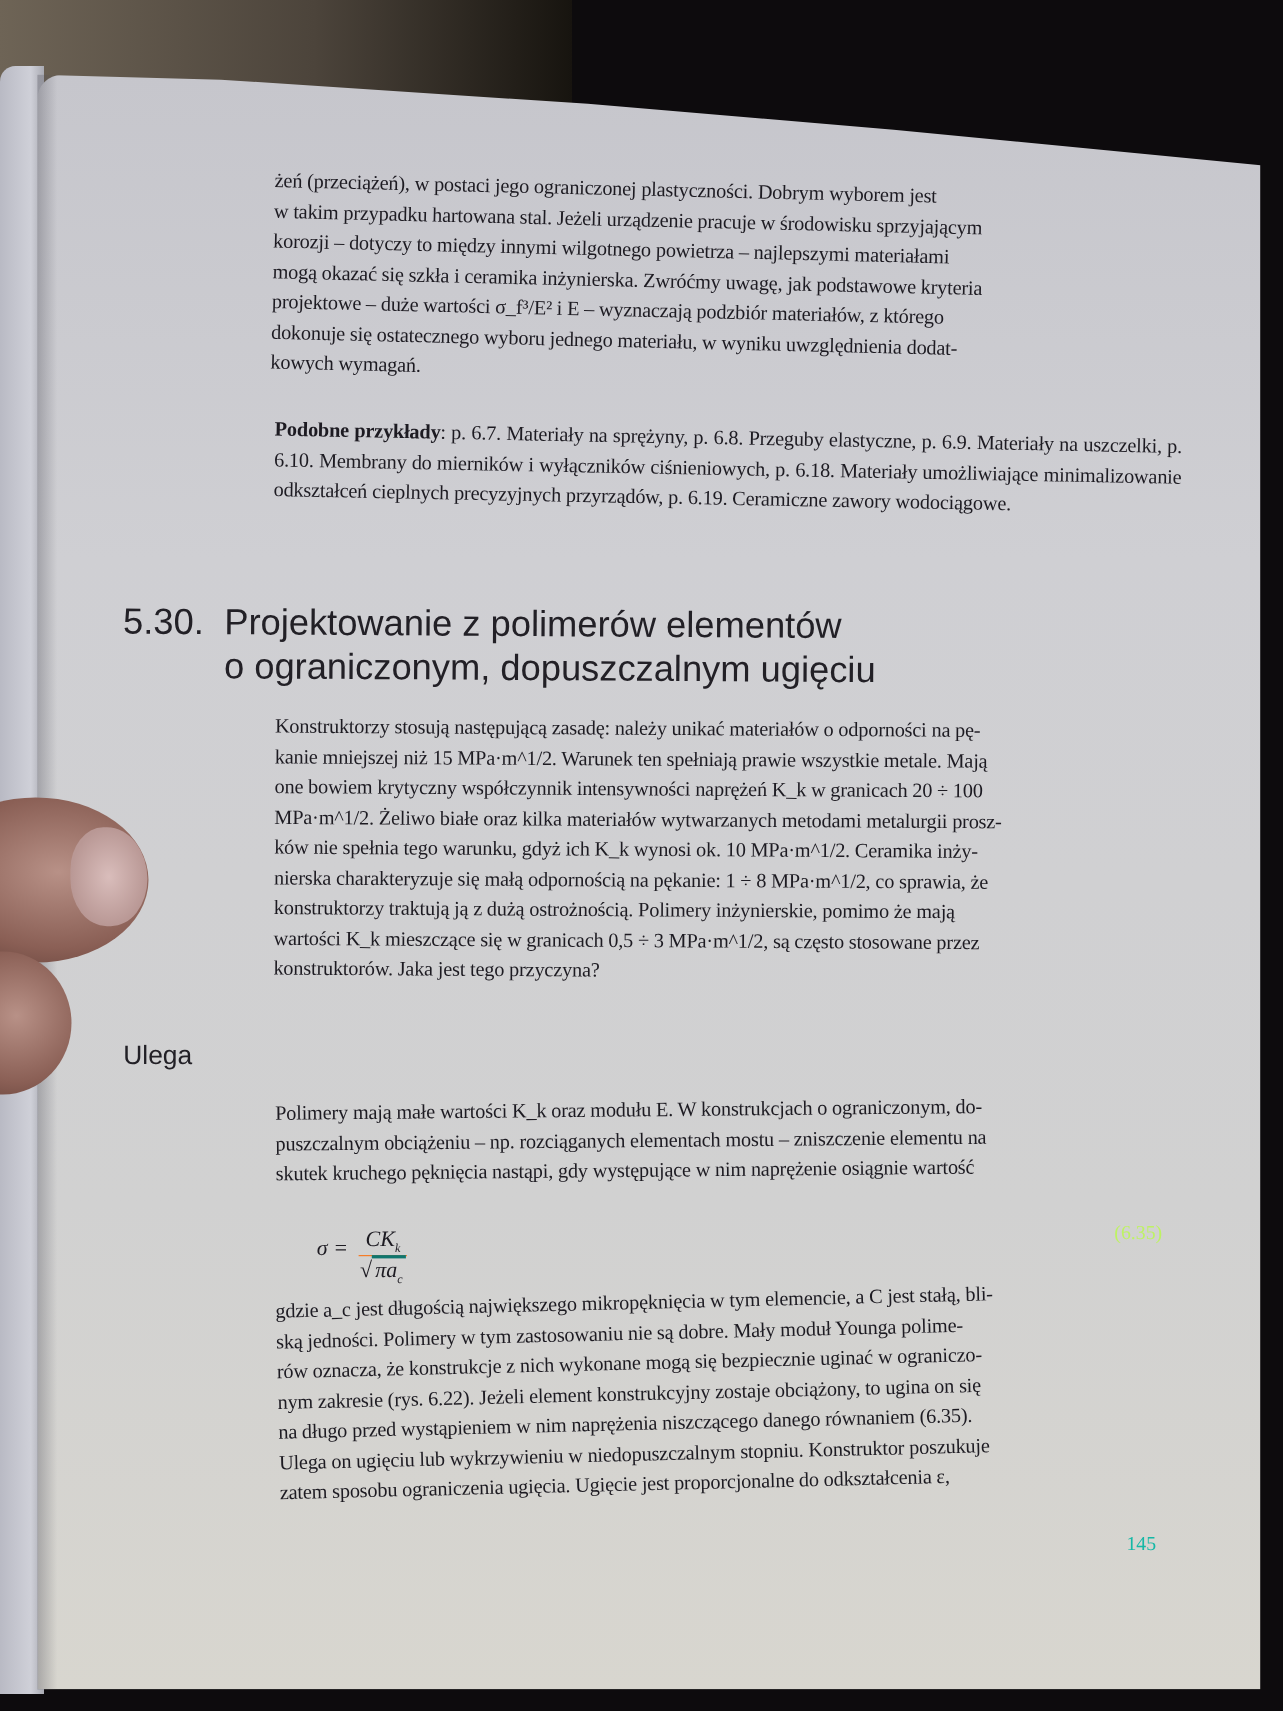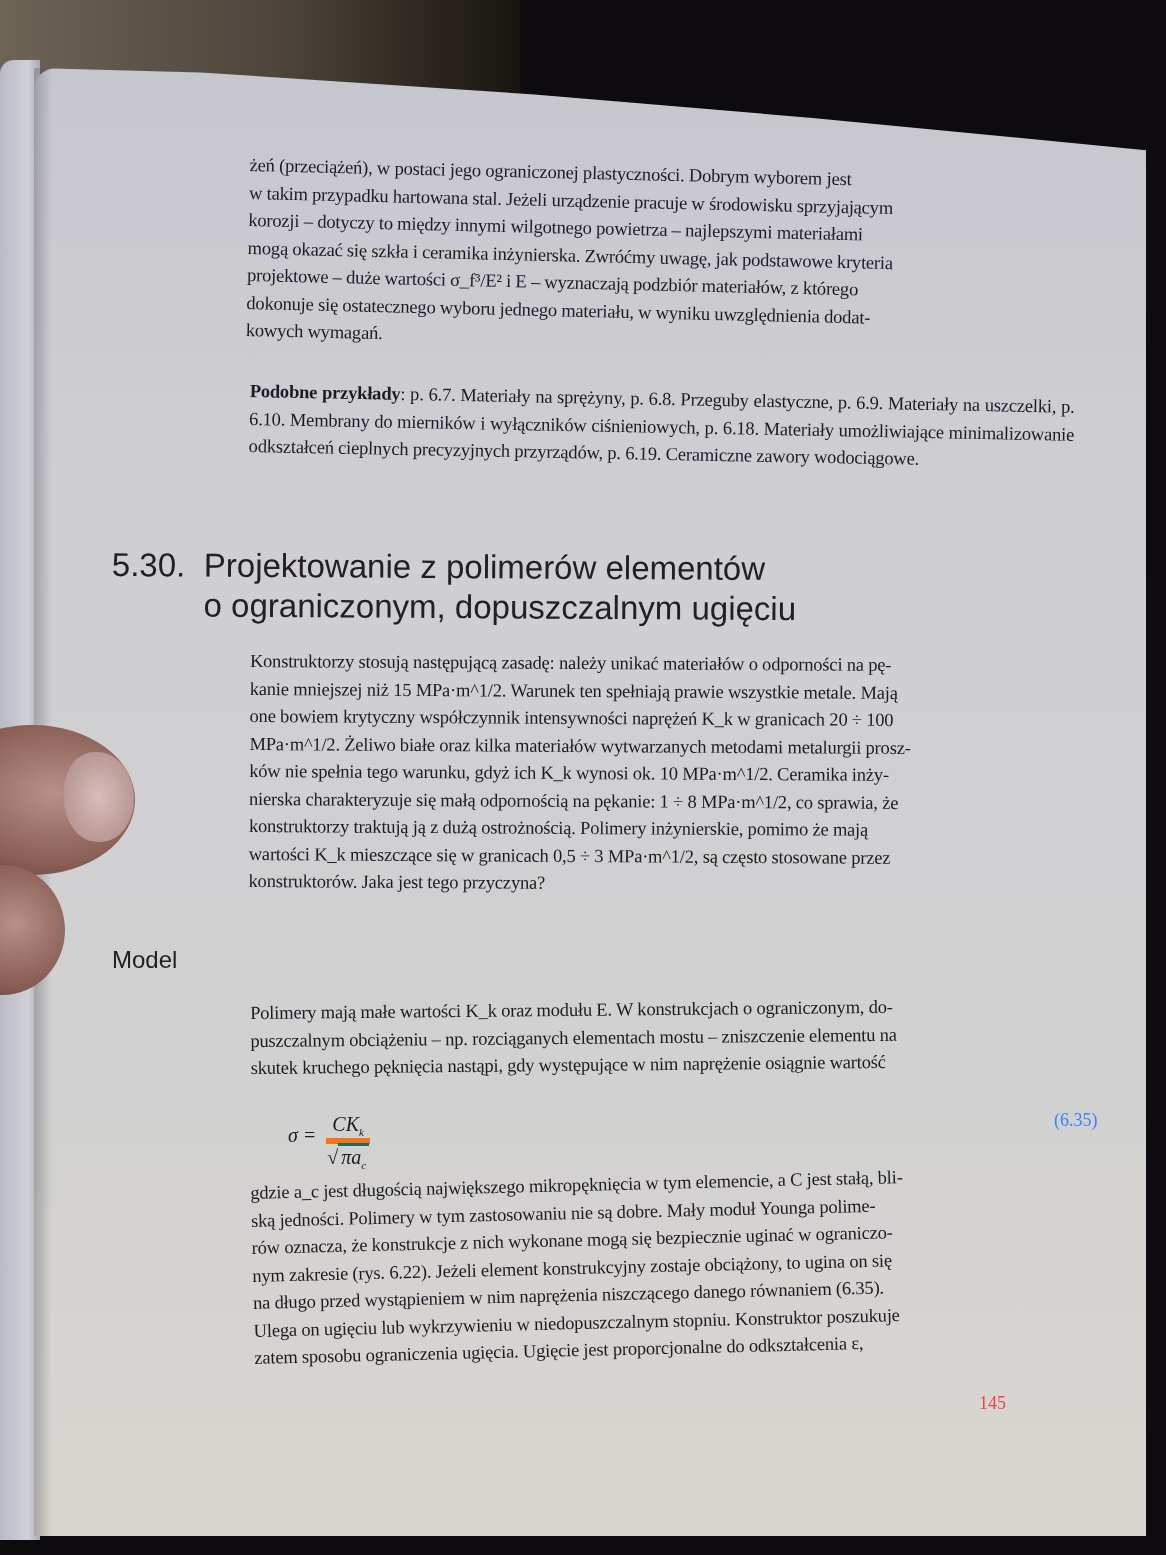--- a/index.html
+++ b/index.html
@@ -59,28 +59,28 @@
     font-family: "Liberation Sans", sans-serif;
     font-size: 24px; color: #222026;
   }
 
   .equation {
     position: absolute; left: 288px; top: 1100px; height: 70px;
     font-size: 20px; display: flex; align-items: center;
   }
   .equation .lhs { font-style: italic; margin-right: 6px; }
   .frac { display: inline-flex; flex-direction: column; align-items: center; margin-left: 4px; }
-  .frac .numr { font-style: italic; padding: 0 6px 2px; border-bottom: 6px solid #f97316; margin-top: 12px; }
+  .frac .numr { font-style: italic; padding: 0 6px 2px; border-bottom: 1px solid #f97316; margin-top: 12px; }
   .frac .den { font-style: italic; padding-top: 2px; }
   .sqrt { border-top: 3px solid #0f766e; padding: 0 3px; }
   .eq-num {
-    position: absolute; left: 1013px; top: 1110px; font-size: 18px; color: #3b82f6; margin-left: 41px;
+    position: absolute; left: 1013px; top: 1110px; font-size: 18px; color: #bef264;
   }
   .page-number {
-    position: absolute; left: 979px; top: 1393px; font-size: 18px; color: #ef4444;
+    position: absolute; left: 1024px; top: 1393px; font-size: 18px; color: #14b8a6;
   }
 
   
   .finger {
     position: absolute; background: radial-gradient(ellipse at 60% 45%, #b89187 0%, #8a5f55 60%, #5a3a33 100%);
     border-radius: 50%;
   }
   .finger.one { left: -70px; top: 725px; width: 205px; height: 150px; }
   .finger.two { left: -60px; top: 865px; width: 125px; height: 130px; }
   .nail {
@@ -123,21 +123,21 @@
     <div>kanie mniejszej niż 15 MPa·m^1/2. Warunek ten spełniają prawie wszystkie metale. Mają</div>
     <div>one bowiem krytyczny współczynnik intensywności naprężeń K_k w granicach 20 ÷ 100</div>
     <div>MPa·m^1/2. Żeliwo białe oraz kilka materiałów wytwarzanych metodami metalurgii prosz-</div>
     <div>ków nie spełnia tego warunku, gdyż ich K_k wynosi ok. 10 MPa·m^1/2. Ceramika inży-</div>
     <div>nierska charakteryzuje się małą odpornością na pękanie: 1 ÷ 8 MPa·m^1/2, co sprawia, że</div>
     <div>konstruktorzy traktują ją z dużą ostrożnością. Polimery inżynierskie, pomimo że mają</div>
     <div>wartości K_k mieszczące się w granicach 0,5 ÷ 3 MPa·m^1/2, są często stosowane przez</div>
     <div>konstruktorów. Jaka jest tego przyczyna?</div>
   </div>
 
-  <div class="model-heading">Model</div>
+  <div class="model-heading">Ulega</div>
 
   <div class="para model">
     <div>Polimery mają małe wartości K_k oraz modułu E. W konstrukcjach o ograniczonym, do-</div>
     <div>puszczalnym obciążeniu – np. rozciąganych elementach mostu – zniszczenie elementu na</div>
     <div>skutek kruchego pęknięcia nastąpi, gdy występujące w nim naprężenie osiągnie wartość</div>
   </div>
 
   <div class="equation">
     <span class="lhs">σ =</span>
     <span class="frac">

